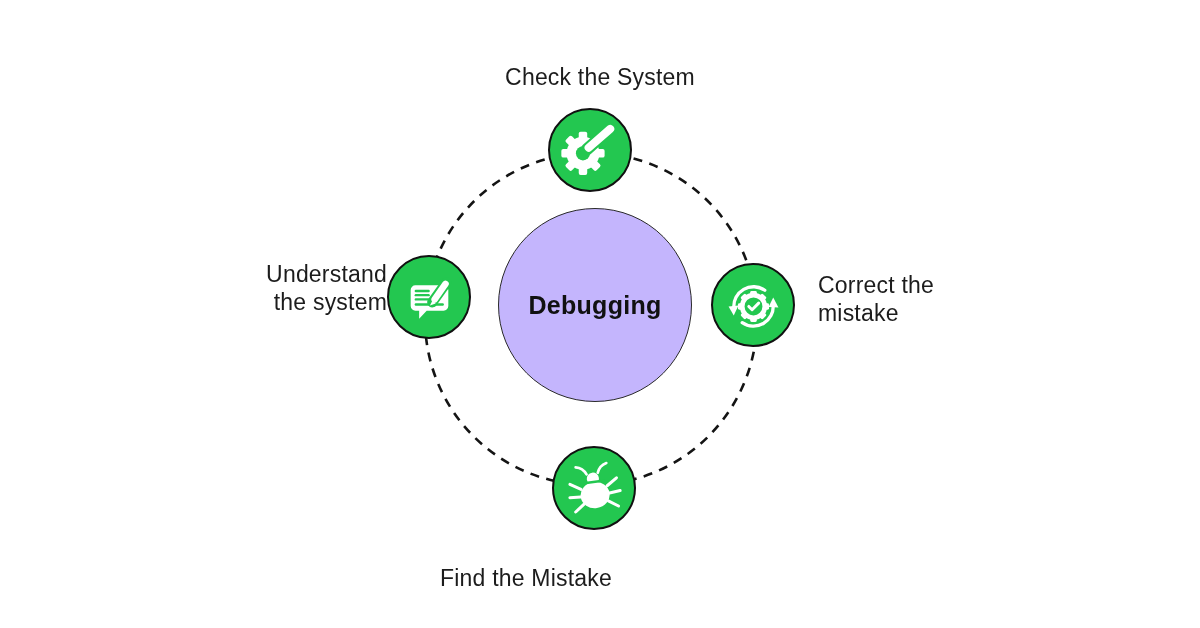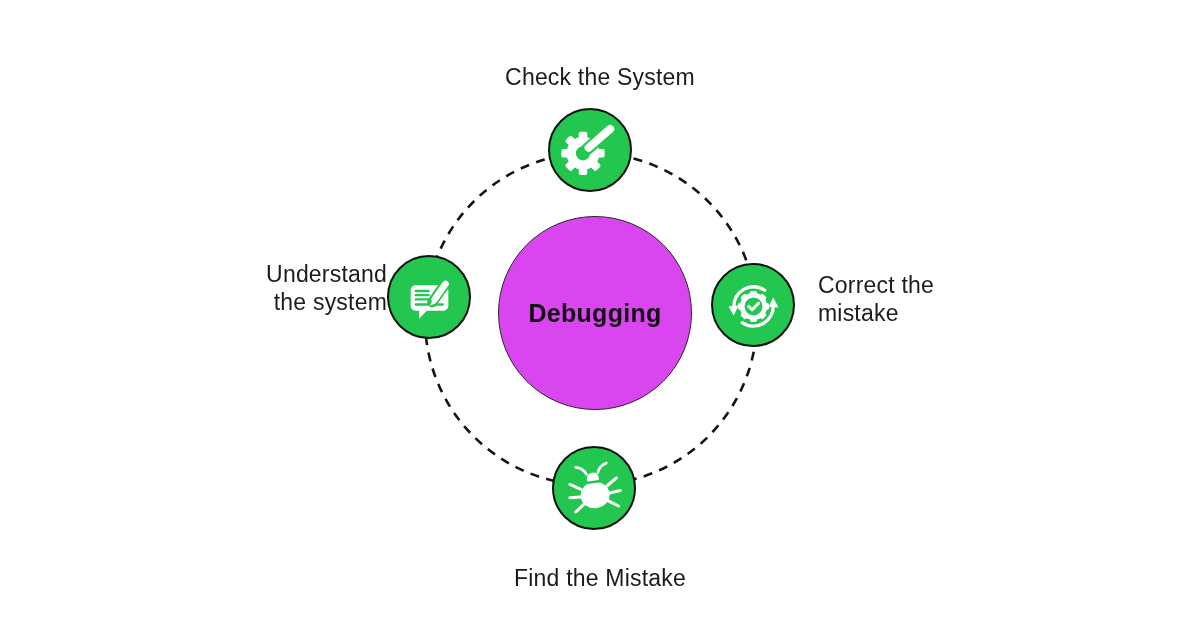--- a/index.html
+++ b/index.html
@@ -2,41 +2,41 @@
 <html><head>
 <meta charset="utf-8">
 <style>
   html,body{margin:0;padding:0;background:#fff;}
   .canvas{
     position:relative;width:1200px;height:628px;background:#ffffff;overflow:hidden;
     font-family:"Liberation Sans","DejaVu Sans",sans-serif;color:#1c1c1c;
   }
   .orbit-svg{position:absolute;left:0;top:0;width:1200px;height:628px;}
   .center-circle{
-    position:absolute;left:498px;top:216px;width:194px;height:194px;box-sizing:border-box;
-    border:1.5px solid #2a2a2a;border-radius:50%;background:#d946ef;
+    position:absolute;left:498px;top:208px;width:194px;height:194px;box-sizing:border-box;
+    border:1.5px solid #2a2a2a;border-radius:50%;background:#c4b5fd;
     display:flex;align-items:center;justify-content:center;
   }
   .center-label{font-size:25px;font-weight:700;letter-spacing:.3px;color:#111;}
   .node{
     position:absolute;width:84px;height:84px;box-sizing:border-box;border-radius:50%;
     background:#23C750;border:2.5px solid #111;
     display:flex;align-items:center;justify-content:center;
   }
   .node svg{width:79px;height:79px;display:block;}
   .node-top{left:548px;top:108px;}
   .node-left{left:387px;top:255px;}
   .node-right{left:711px;top:263px;}
   .node-bottom{left:552px;top:446px;}
   .label{
     position:absolute;font-size:23px;line-height:28px;letter-spacing:.2px;
     white-space:pre-line;color:#1c1c1c;
   }
   .label-top{left:440px;top:63px;width:320px;text-align:center;}
-  .label-bottom{left:440px;top:564px;width:320px;text-align:center;}
+  .label-bottom{left:440px;top:564px;width:320px;text-align:left;}
   .label-left{right:813px;top:260px;text-align:right;}
   .label-right{left:818px;top:271px;text-align:left;}
 </style>
 </head>
 <body>
 
 <div class="canvas">
 
   <svg class="orbit-svg" viewBox="0 0 1200 628">
     <circle cx="591" cy="319" r="166" fill="none" stroke="#141414" stroke-width="2.6" stroke-dasharray="9 7.5"></circle>

